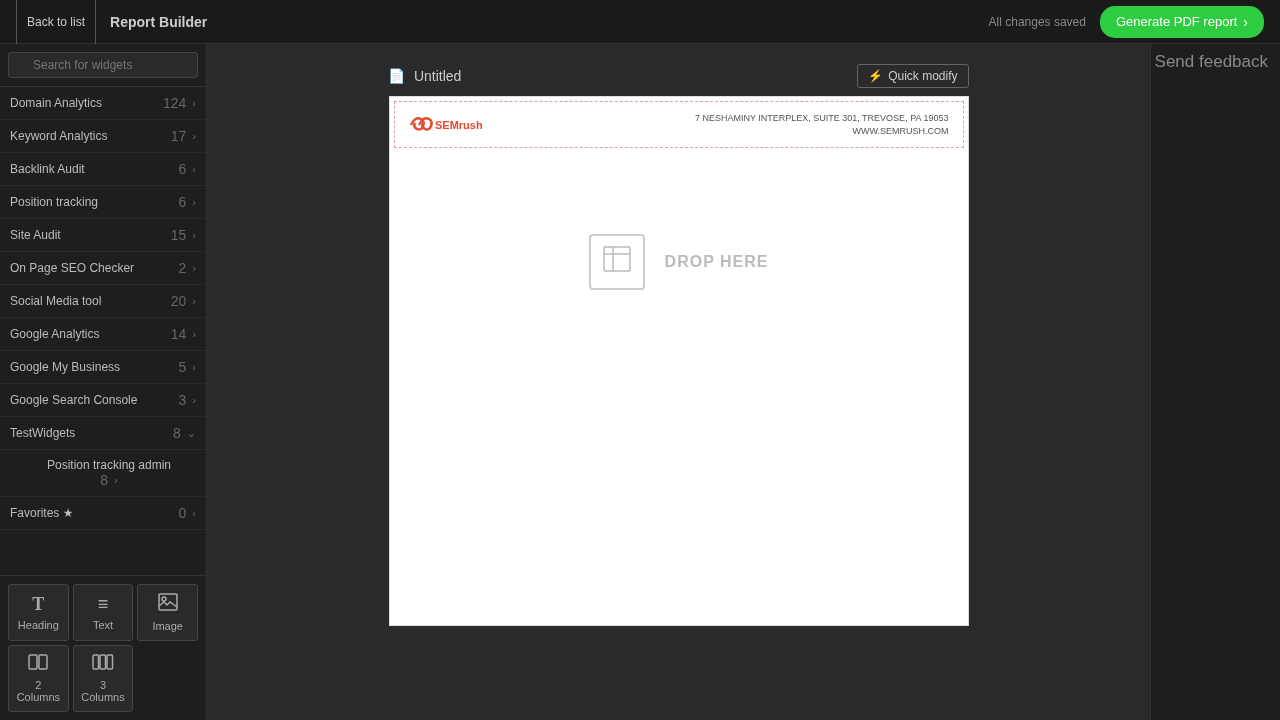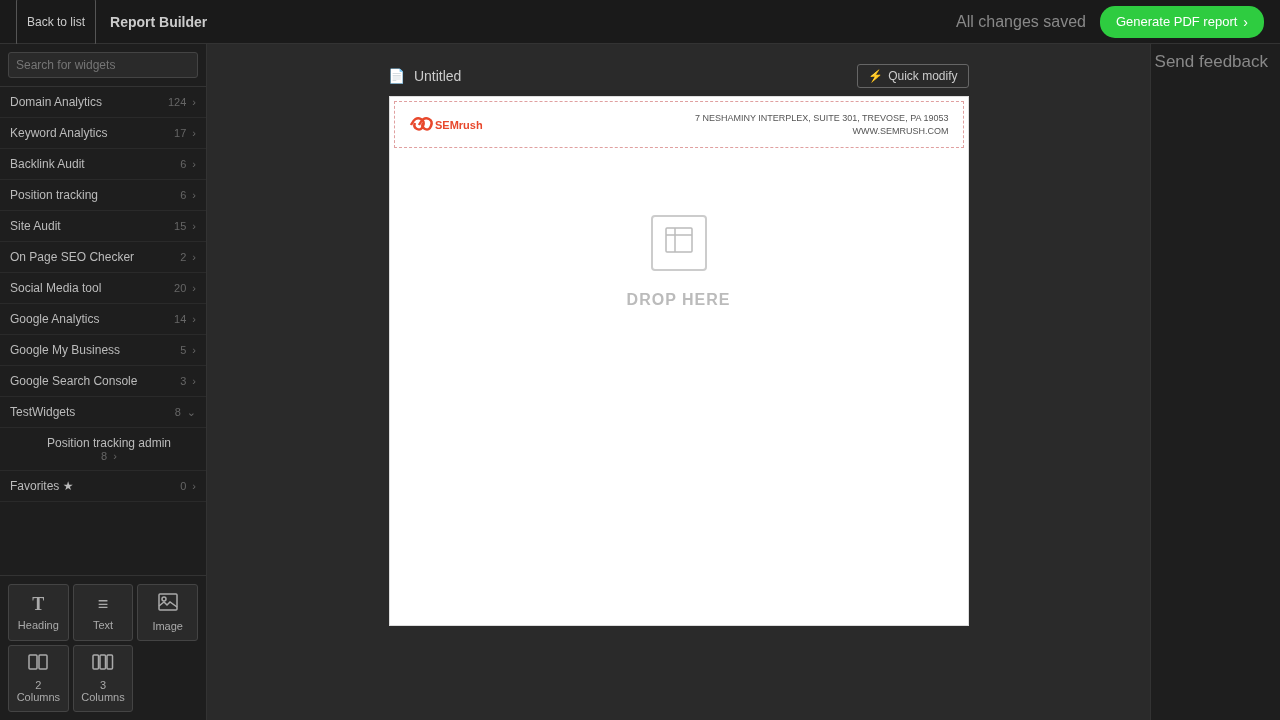--- a/index.html
+++ b/index.html
@@ -20,21 +20,21 @@
       border: 1px solid #555;
       background: transparent;
       color: #ccc;
       padding: 16px 10px;
       border-radius: 3px;
       cursor: pointer;
       font-size: 12px;
     }
     .report-builder-title { color: #ccc; font-size: 14px; font-weight: bold; }
     .topbar-right { display: flex; align-items: center; gap: 14px; }
-    .saved-text { color: #888; font-size: 16px; }
+    .saved-text { color: #888; font-size: 12px; }
     .generate-btn {
       background: #2ecc40;
       color: #fff;
       border: none;
       padding: 8px 16px;
       border-radius: 15px;
       cursor: pointer;
       font-size: 13px;
       display: flex;
       align-items: center;
@@ -61,37 +61,37 @@
     }
     .search-box {
       padding: 8px;
       border-bottom: 1px solid #333;
     }
     .search-input {
       width: 100%;
       background: #2a2a2a;
       border: 1px solid #444;
       color: #ccc;
-      padding: 5px 7px;
+      padding: 5px 24px;
       border-radius: 3px;
       font-size: 12px;
       outline: none;
     }
     .sidebar-items { flex: 1; overflow-y: auto; }
     .sidebar-item {
       display: flex;
       align-items: center;
       justify-content: space-between;
       padding: 8px 10px;
       cursor: pointer;
       border-bottom: 1px solid #2a2a2a;
     }
     .sidebar-item-label { color: #bbb; font-size: 12px; }
     .sidebar-item-right { display: flex; align-items: center; gap: 6px; }
-    .sidebar-item-count { color: #666; font-size: 11px; }
+    .sidebar-item-count { color: #666; font-size: 14px; }
     .chevron { color: #666; font-size: 11px; }
     .sidebar-sub-item {
       display: flex;
       align-items: center;
       justify-content: space-between;
       padding: 8px 10px 8px 22px;
       cursor: pointer;
       border-bottom: 1px solid #2a2a2a;
       flex-direction: column;
     }
@@ -175,21 +175,21 @@
     .semrush-logo {
       display: flex;
       align-items: center;
       gap: 4px;
     }
     .logo-text-area { text-align: right; font-size: 9px; color: #555; line-height: 1.4; }
 
     
     .drop-here-area {
       display: flex;
-      flex-direction: column;
+      flex-direction: row;
       align-items: center;
       justify-content: center;
       height: 220px;
       color: #bbb;
       gap: 20px;
     }
     .drop-icon {
       width: 56px;
       height: 56px;
       border: 2px solid #ccc;

